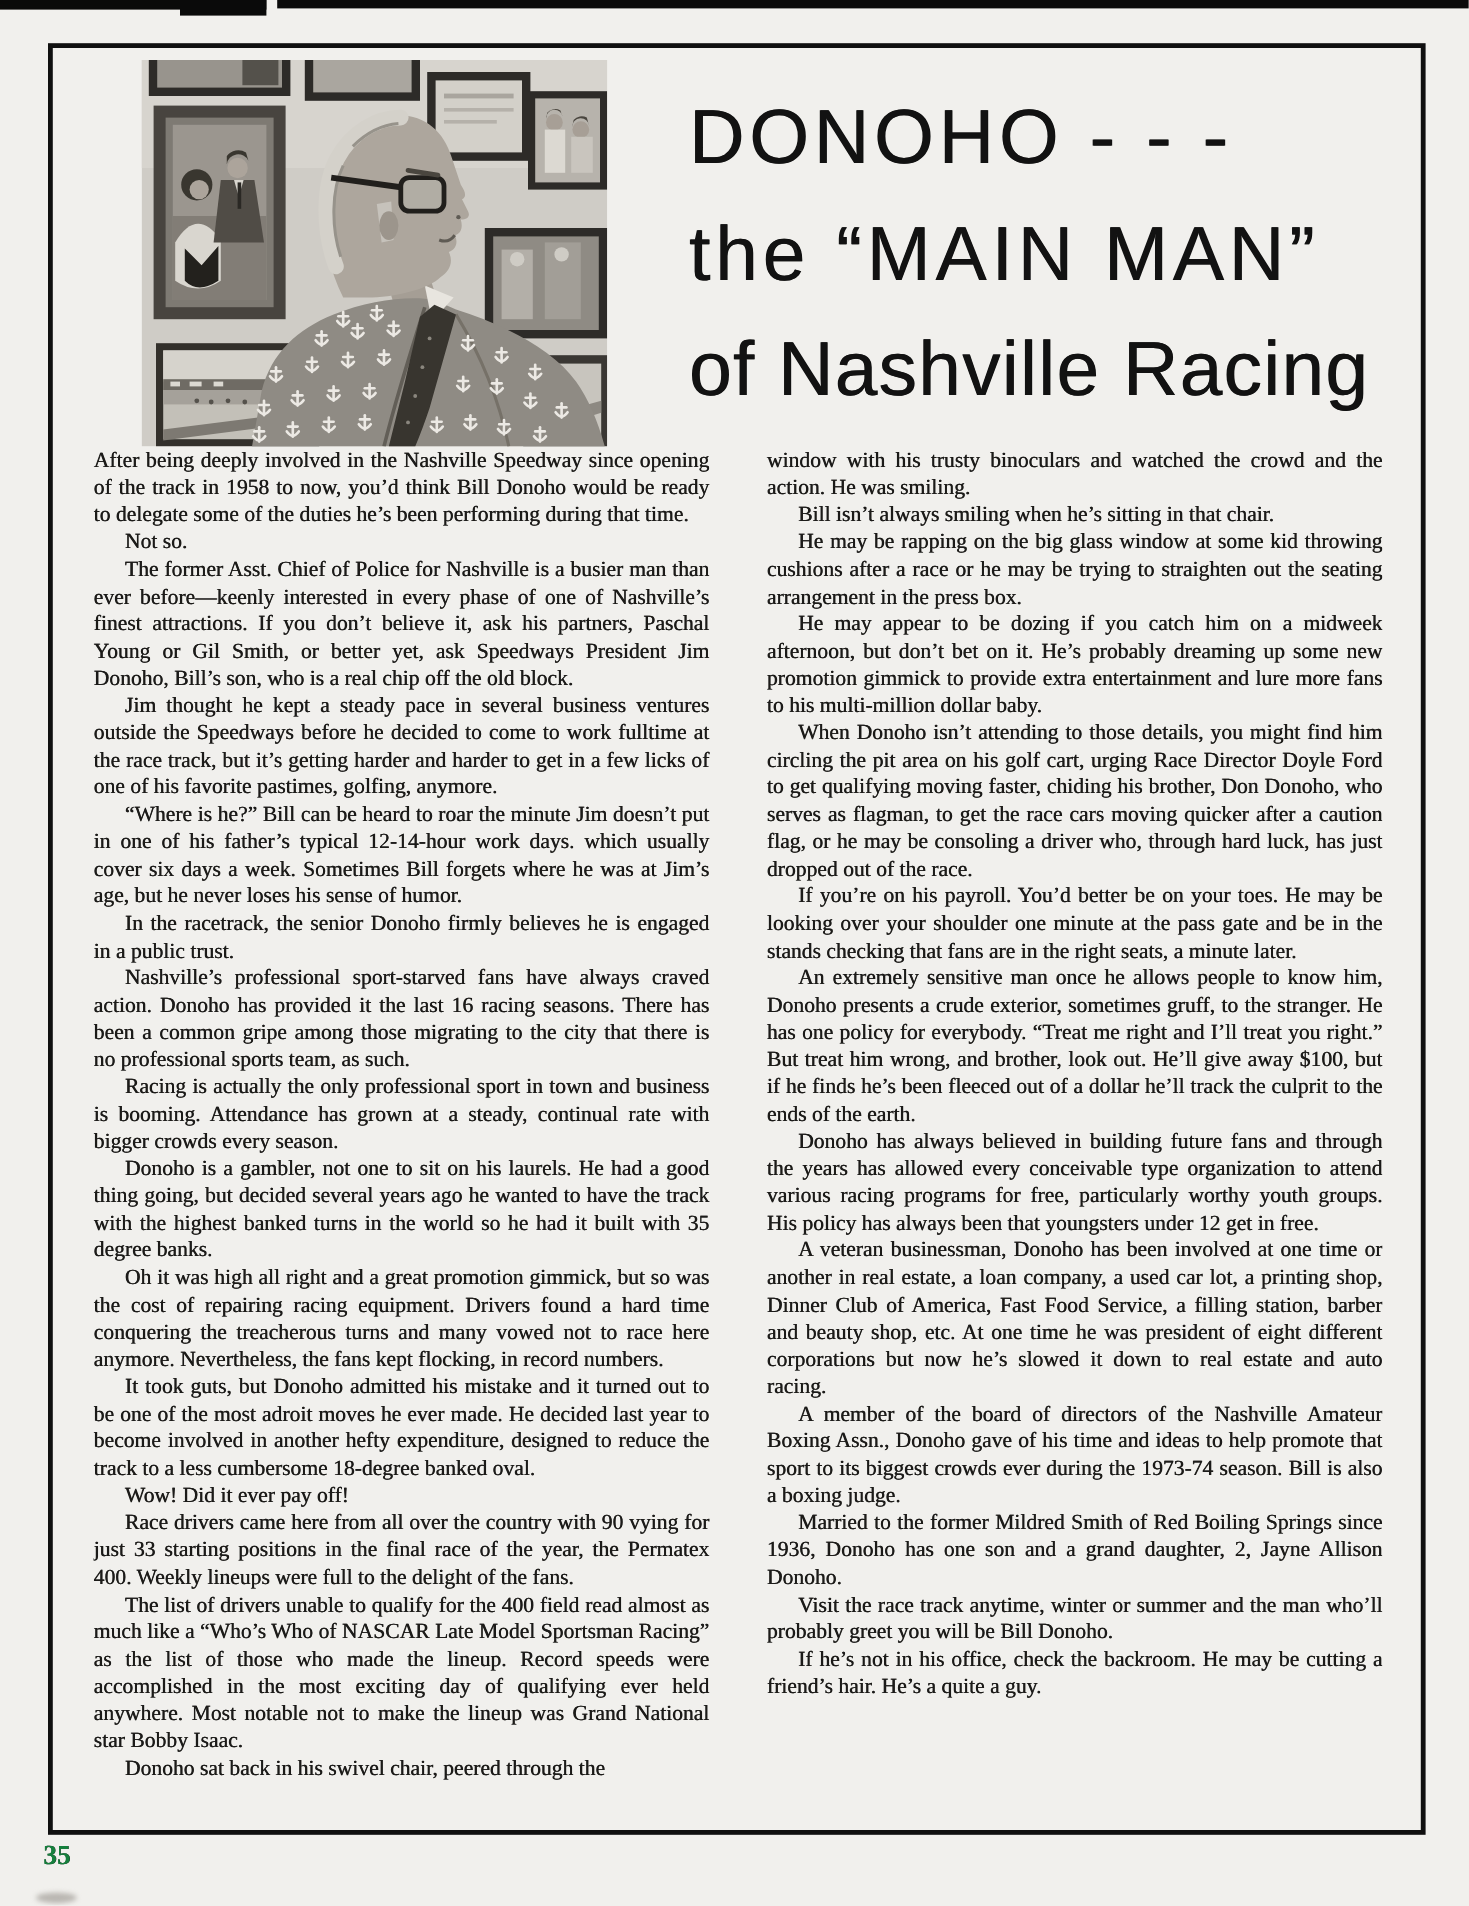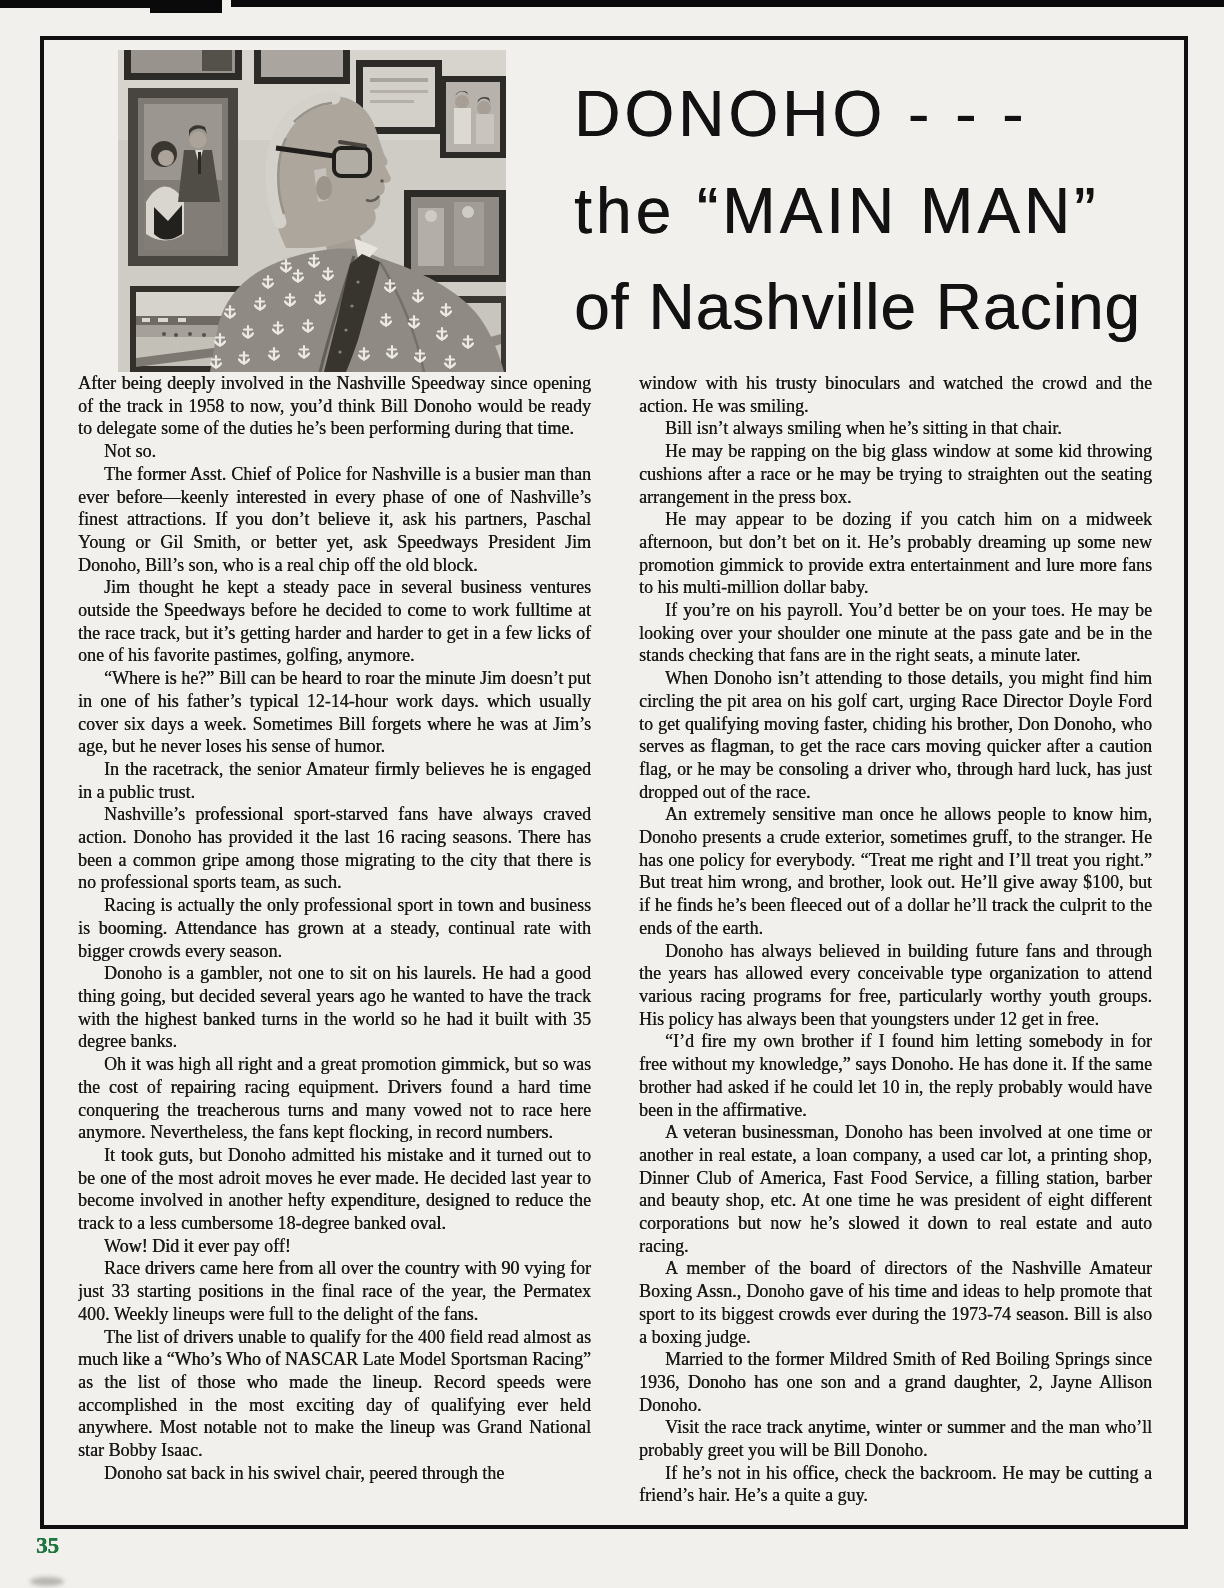--- a/index.html
+++ b/index.html
@@ -223,41 +223,40 @@
   <div class="title-line t2">the “MAIN MAN”</div>
   <div class="title-line t3">of Nashville Racing</div>
 
   <div class="columns">
     <div class="col">
       <p class="first">After being deeply involved in the Nashville Speedway since opening of the track in 1958 to now, you’d think Bill Donoho would be ready to delegate some of the duties he’s been performing during that time.</p>
       <p>Not so.</p>
       <p>The former Asst. Chief of Police for Nashville is a busier man than ever before—keenly interested in every phase of one of Nashville’s finest attractions. If you don’t believe it, ask his partners, Paschal Young or Gil Smith, or better yet, ask Speedways President Jim Donoho, Bill’s son, who is a real chip off the old block.</p>
       <p>Jim thought he kept a steady pace in several business ventures outside the Speedways before he decided to come to work fulltime at the race track, but it’s getting harder and harder to get in a few licks of one of his favorite pastimes, golfing, anymore.</p>
       <p>“Where is he?” Bill can be heard to roar the minute Jim doesn’t put in one of his father’s typical 12-14-hour work days. which usually cover six days a week. Sometimes Bill forgets where he was at Jim’s age, but he never loses his sense of humor.</p>
-      <p>In the racetrack, the senior Amateur firmly believes he is engaged in a public trust.</p>
+      <p>In the racetrack, the senior Donoho firmly believes he is engaged in a public trust.</p>
       <p>Nashville’s professional sport-starved fans have always craved action. Donoho has provided it the last 16 racing seasons. There has been a common gripe among those migrating to the city that there is no professional sports team, as such.</p>
       <p>Racing is actually the only professional sport in town and business is booming. Attendance has grown at a steady, continual rate with bigger crowds every season.</p>
       <p>Donoho is a gambler, not one to sit on his laurels. He had a good thing going, but decided several years ago he wanted to have the track with the highest banked turns in the world so he had it built with 35 degree banks.</p>
       <p>Oh it was high all right and a great promotion gimmick, but so was the cost of repairing racing equipment. Drivers found a hard time conquering the treacherous turns and many vowed not to race here anymore. Nevertheless, the fans kept flocking, in record numbers.</p>
       <p>It took guts, but Donoho admitted his mistake and it turned out to be one of the most adroit moves he ever made. He decided last year to become involved in another hefty expenditure, designed to reduce the track to a less cumbersome 18-degree banked oval.</p>
       <p>Wow! Did it ever pay off!</p>
       <p>Race drivers came here from all over the country with 90 vying for just 33 starting positions in the final race of the year, the Permatex 400. Weekly lineups were full to the delight of the fans.</p>
       <p>The list of drivers unable to qualify for the 400 field read almost as much like a “Who’s Who of NASCAR Late Model Sportsman Racing” as the list of those who made the lineup. Record speeds were accomplished in the most exciting day of qualifying ever held anywhere. Most notable not to make the lineup was Grand National star Bobby Isaac.</p>
       <p>Donoho sat back in his swivel chair, peered through the</p>
     </div>
     <div class="col">
       <p class="first">window with his trusty binoculars and watched the crowd and the action. He was smiling.</p>
       <p>Bill isn’t always smiling when he’s sitting in that chair.</p>
       <p>He may be rapping on the big glass window at some kid throwing cushions after a race or he may be trying to straighten out the seating arrangement in the press box.</p>
       <p>He may appear to be dozing if you catch him on a midweek afternoon, but don’t bet on it. He’s probably dreaming up some new promotion gimmick to provide extra entertainment and lure more fans to his multi-million dollar baby.</p>
+      <p>When Donoho isn’t attending to those details, you might find him circling the pit area on his golf cart, urging Race Director Doyle Ford to get qualifying moving faster, chiding his brother, Don Donoho, who serves as flagman, to get the race cars moving quicker after a caution flag, or he may be consoling a driver who, through hard luck, has just dropped out of the race.</p>
       <p>If you’re on his payroll. You’d better be on your toes. He may be looking over your shoulder one minute at the pass gate and be in the stands checking that fans are in the right seats, a minute later.</p>
-      <p>When Donoho isn’t attending to those details, you might find him circling the pit area on his golf cart, urging Race Director Doyle Ford to get qualifying moving faster, chiding his brother, Don Donoho, who serves as flagman, to get the race cars moving quicker after a caution flag, or he may be consoling a driver who, through hard luck, has just dropped out of the race.</p>
       <p>An extremely sensitive man once he allows people to know him, Donoho presents a crude exterior, sometimes gruff, to the stranger. He has one policy for everybody. “Treat me right and I’ll treat you right.” But treat him wrong, and brother, look out. He’ll give away $100, but if he finds he’s been fleeced out of a dollar he’ll track the culprit to the ends of the earth.</p>
       <p>Donoho has always believed in building future fans and through the years has allowed every conceivable type organization to attend various racing programs for free, particularly worthy youth groups. His policy has always been that youngsters under 12 get in free.</p>
-      <p>“I’d fire my own brother if I found him letting somebody in for free without my knowledge,” says Donoho. He has done it. If the same brother had asked if he could let 10 in, the reply probably would have been in the affirmative.</p>
       <p>A veteran businessman, Donoho has been involved at one time or another in real estate, a loan company, a used car lot, a printing shop, Dinner Club of America, Fast Food Service, a filling station, barber and beauty shop, etc. At one time he was president of eight different corporations but now he’s slowed it down to real estate and auto racing.</p>
       <p>A member of the board of directors of the Nashville Amateur Boxing Assn., Donoho gave of his time and ideas to help promote that sport to its biggest crowds ever during the 1973-74 season. Bill is also a boxing judge.</p>
       <p>Married to the former Mildred Smith of Red Boiling Springs since 1936, Donoho has one son and a grand daughter, 2, Jayne Allison Donoho.</p>
       <p>Visit the race track anytime, winter or summer and the man who’ll probably greet you will be Bill Donoho.</p>
       <p>If he’s not in his office, check the backroom. He may be cutting a friend’s hair. He’s a quite a guy.</p>
     </div>
   </div>
 </div>
 
 <div class="page-num">35</div>

